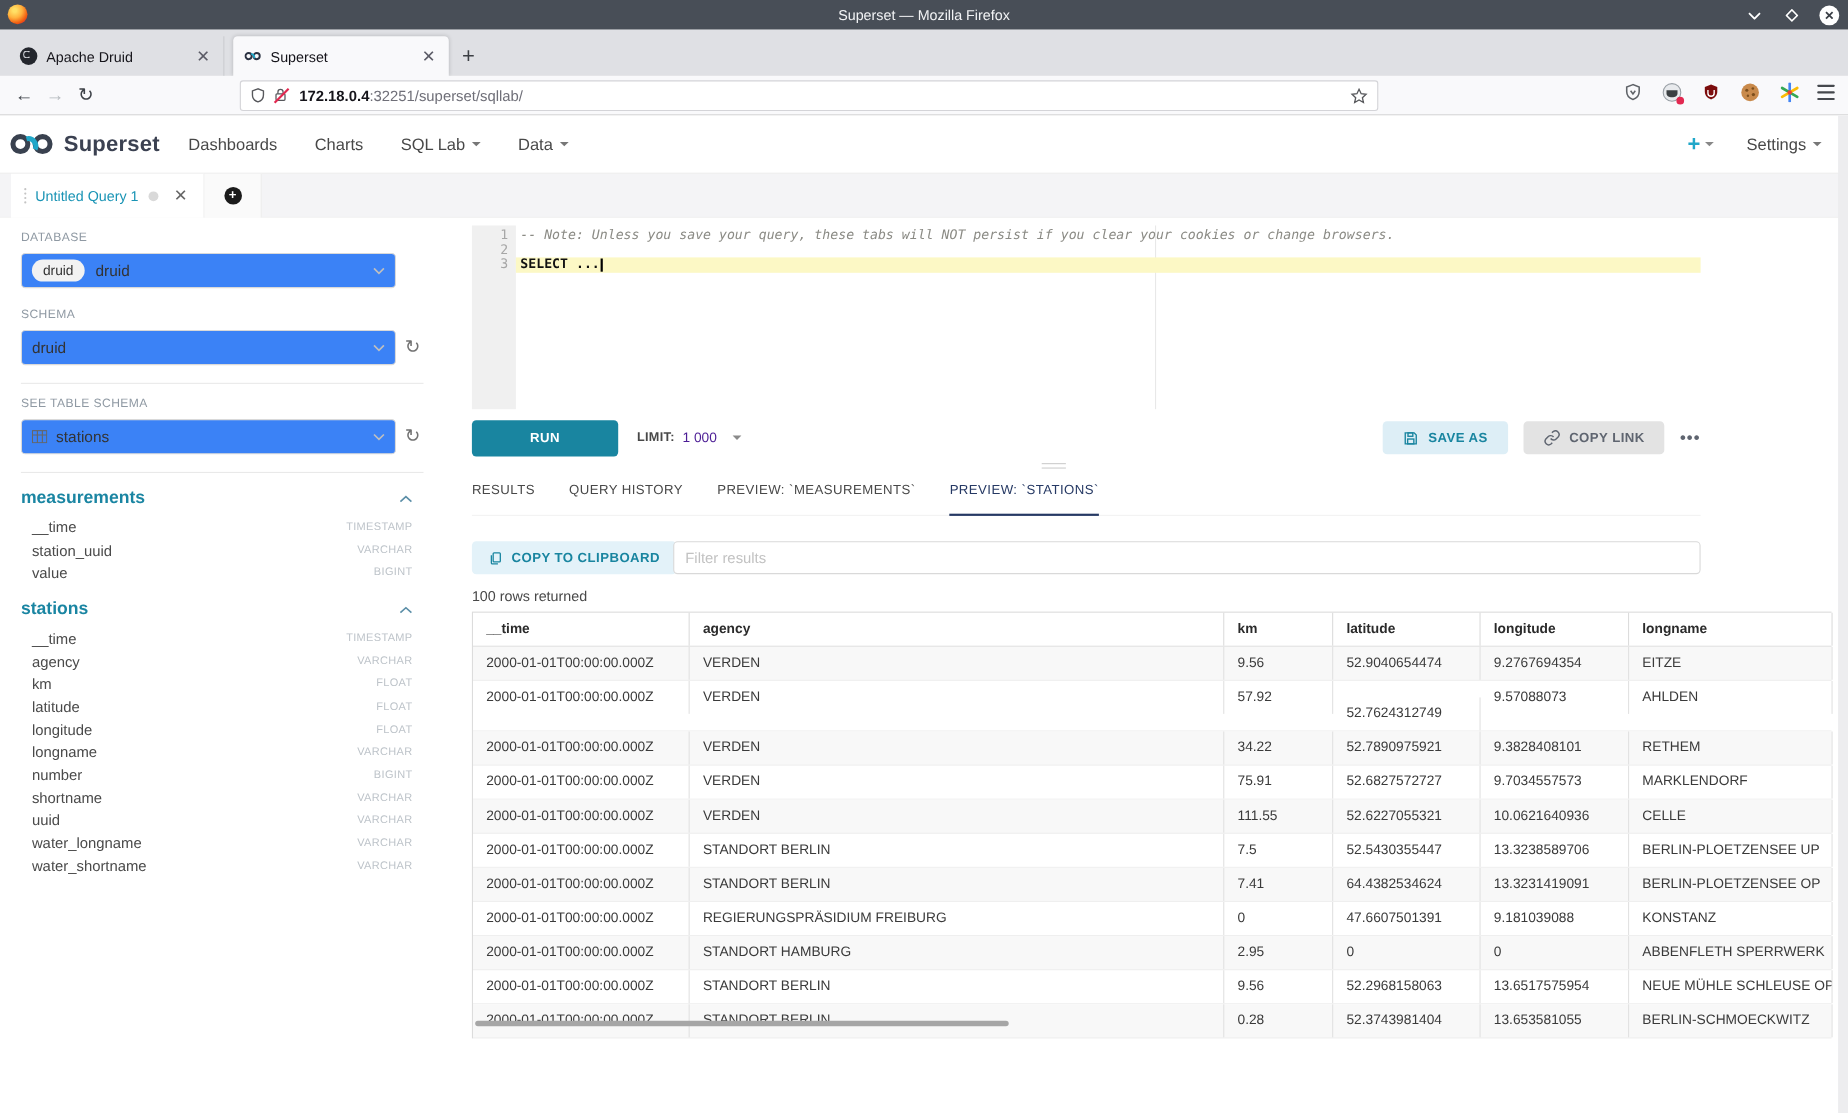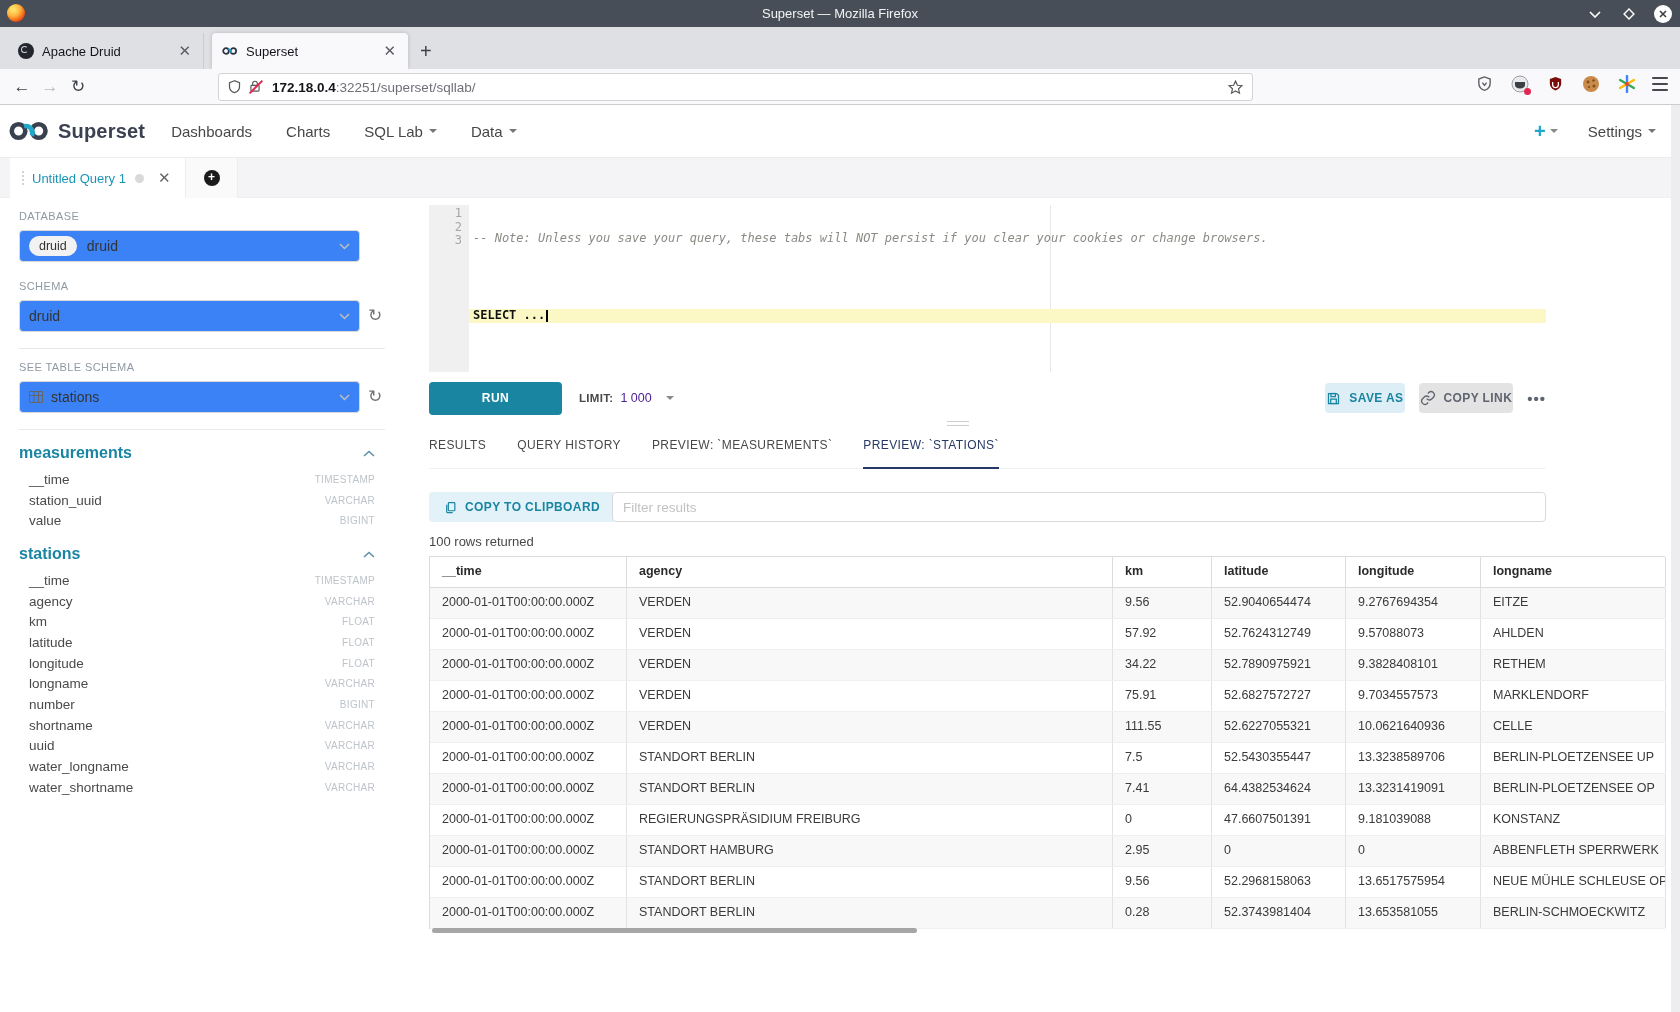--- a/index.html
+++ b/index.html
@@ -77,36 +77,36 @@
   .schema-table-name { color:#1a85a2; font-size:16px; font-weight:700; }
   .schema-col { display:flex; align-items:center; justify-content:space-between; height:20.7px; padding-left:10px; }
   .col-name { font-size:13.5px; color:#4a4a4a; }
   .col-type { font-size:10px; color:#bdc3c9; letter-spacing:.3px; }
 
   
   #editor { position:absolute; left:429px; top:205px; width:1117px; height:167px; background:#fff; font-family:"DejaVu Sans Mono", monospace; font-size:12px; }
   #editor-gutter { position:absolute; left:0; top:0; width:40px; height:167px; background:#f0f0f0; color:#a6a6a6; text-align:right; padding:2px 7px 0 0; }
   #editor-gutter div { height:13.5px; line-height:13.5px; }
   #editor-code { position:absolute; left:40px; top:2px; right:0; }
-  .code-line { height:13.5px; line-height:13.5px; white-space:pre; position:relative; padding-left:4px;margin-top:25px; }
+  .code-line { height:13.5px; line-height:13.5px; white-space:pre; position:relative; padding-left:4px; }
   .code-line.comment { color:#8b8b85; font-style:italic; }
   .code-line.active-line { background:#fcf8c5; }
   .code-line.code { color:#111; font-weight:700; }
   .cursor-bar { display:inline-block; width:2px; height:12px; background:#000; vertical-align:text-bottom; margin-left:1px; }
   #print-margin { position:absolute; left:621px; top:0; width:1px; height:167px; background:#e8e8e8; }
 
   
   #run-toolbar { position:absolute; left:429px; top:381px; width:1117px; height:34px; display:flex; align-items:center; }
   #run-btn { width:133px; height:33px; background:#1985a0; color:#fff; border:none; border-radius:4px; font-size:12px; font-weight:700; letter-spacing:.5px; }
   #limit-group { display:flex; align-items:center; margin-left:17px; }
   #limit-label { font-size:11.5px; font-weight:700; color:#484848; letter-spacing:.3px; }
   #limit-value { font-size:12.5px; color:#4c1d95; margin-left:7px; }
   #limit-group .caret-down { margin-left:14px; border-top-color:#8a8a8a; }
   #toolbar-right { position:absolute; right:0; display:flex; align-items:center; gap:14px; }
-  .tb-btn { height:30px; border:none; border-radius:4px; font-size:12px; font-weight:700; letter-spacing:.4px; display:flex; align-items:center; gap:8px; padding:0 1px; }
+  .tb-btn { height:30px; border:none; border-radius:4px; font-size:12px; font-weight:700; letter-spacing:.4px; display:flex; align-items:center; gap:8px; padding:0 18px; }
   #saveas-btn { background:#ddeef6; color:#1985a0; }
   #copylink-btn { background:#e3e3e3; color:#5f6570; }
   #more-btn { color:#5f6570; font-size:15px; font-weight:700; letter-spacing:1px; background:none; border:none; }
 
   
   #resize-handle { position:absolute; left:947px; top:421px; }
   #resize-handle div { width:22px; height:1px; background:#cdcdcd; margin-bottom:3px; }
   #results-tabs { position:absolute; left:429px; top:438px; width:1117px; height:31px; display:flex; gap:31px; border-bottom:1px solid #f2f2f2; }
   .rtab { font-size:12px; color:#484848; letter-spacing:.4px; padding-bottom:10px; white-space:nowrap; }
   .rtab.active { color:#263964; border-bottom:2.5px solid #263964; margin-bottom:-1px; }
@@ -518,21 +518,21 @@
         <div class="td" style="width: 486px;">VERDEN</div>
         <div class="td" style="width: 99px;">9.56</div>
         <div class="td" style="width: 134px;">52.9040654474</div>
         <div class="td" style="width: 135px;">9.2767694354</div>
         <div class="td" style="width: 185px;">EITZE</div>
       </div>
       <div class="tr body">
         <div class="td" style="width: 197px;">2000-01-01T00:00:00.000Z</div>
         <div class="td" style="width: 486px;">VERDEN</div>
         <div class="td" style="width: 99px;">57.92</div>
-        <div class="td" style="width: 134px;">52.7624312749</div>
+        <div class="td" style="width: 134px; margin-top: 15px;">52.7624312749</div>
         <div class="td" style="width: 135px;">9.57088073</div>
         <div class="td" style="width: 185px;">AHLDEN</div>
       </div>
       <div class="tr body alt">
         <div class="td" style="width: 197px;">2000-01-01T00:00:00.000Z</div>
         <div class="td" style="width: 486px;">VERDEN</div>
         <div class="td" style="width: 99px;">34.22</div>
         <div class="td" style="width: 134px;">52.7890975921</div>
         <div class="td" style="width: 135px;">9.3828408101</div>
         <div class="td" style="width: 185px;">RETHEM</div>

